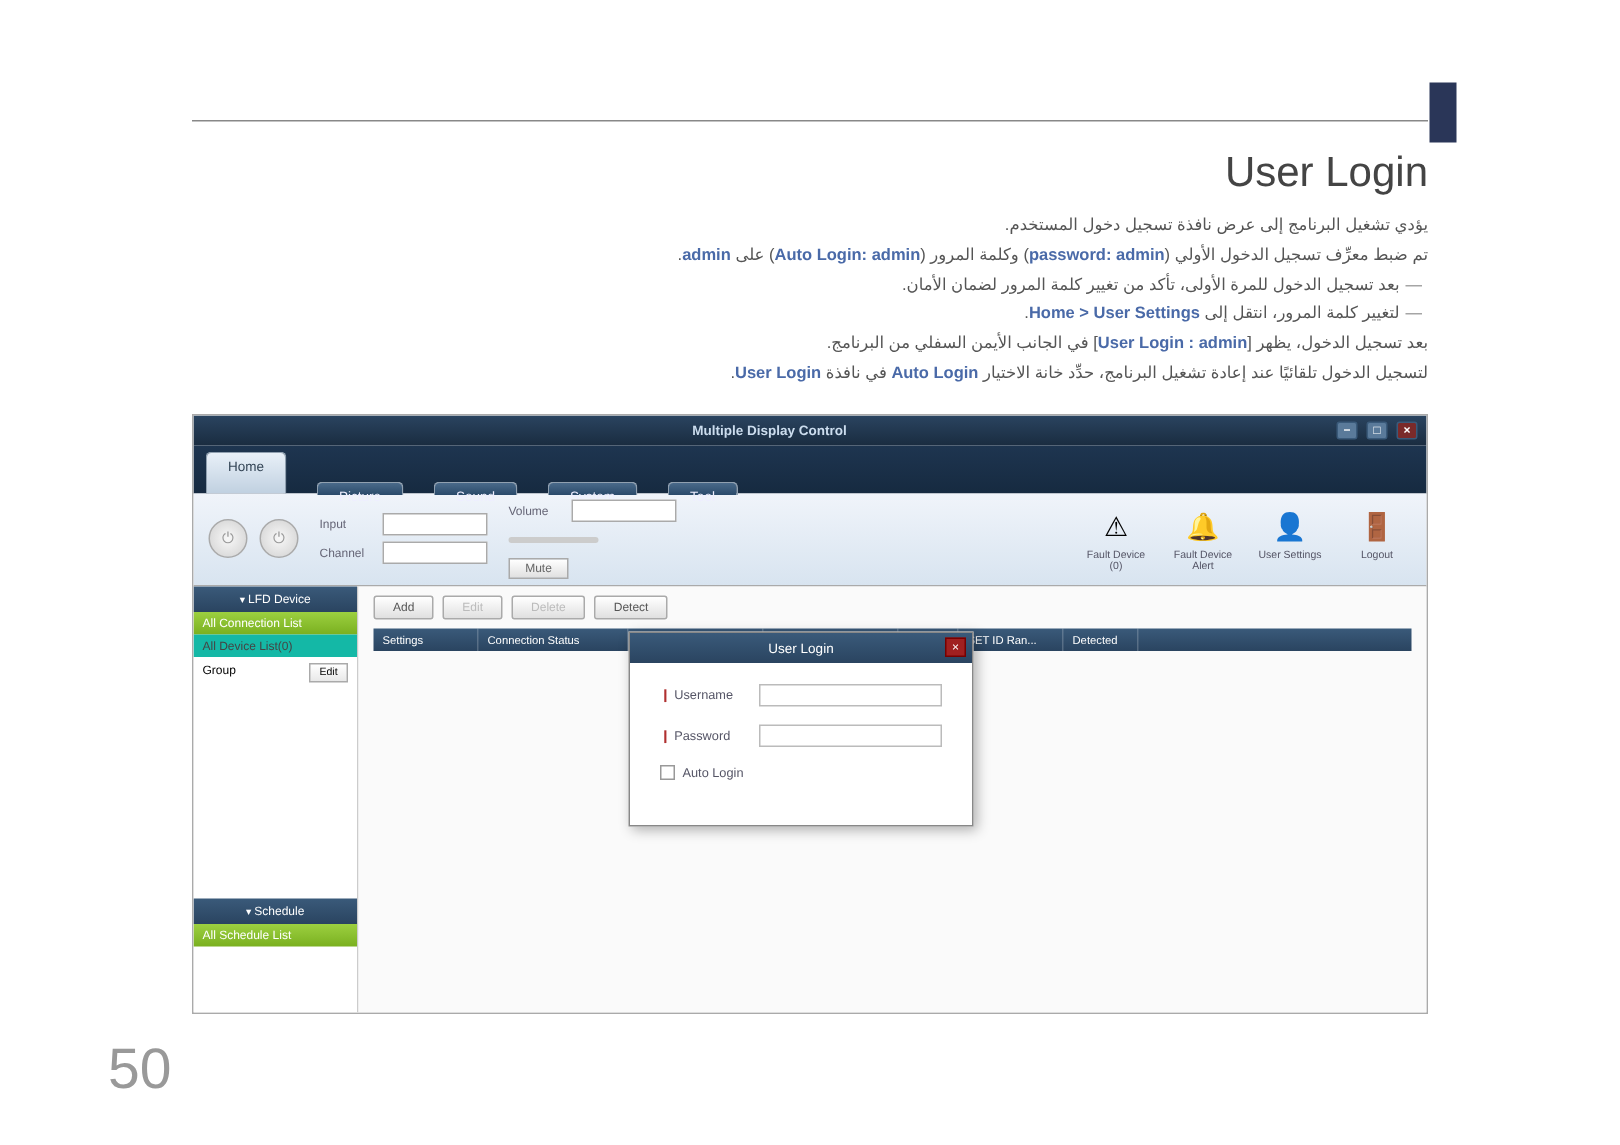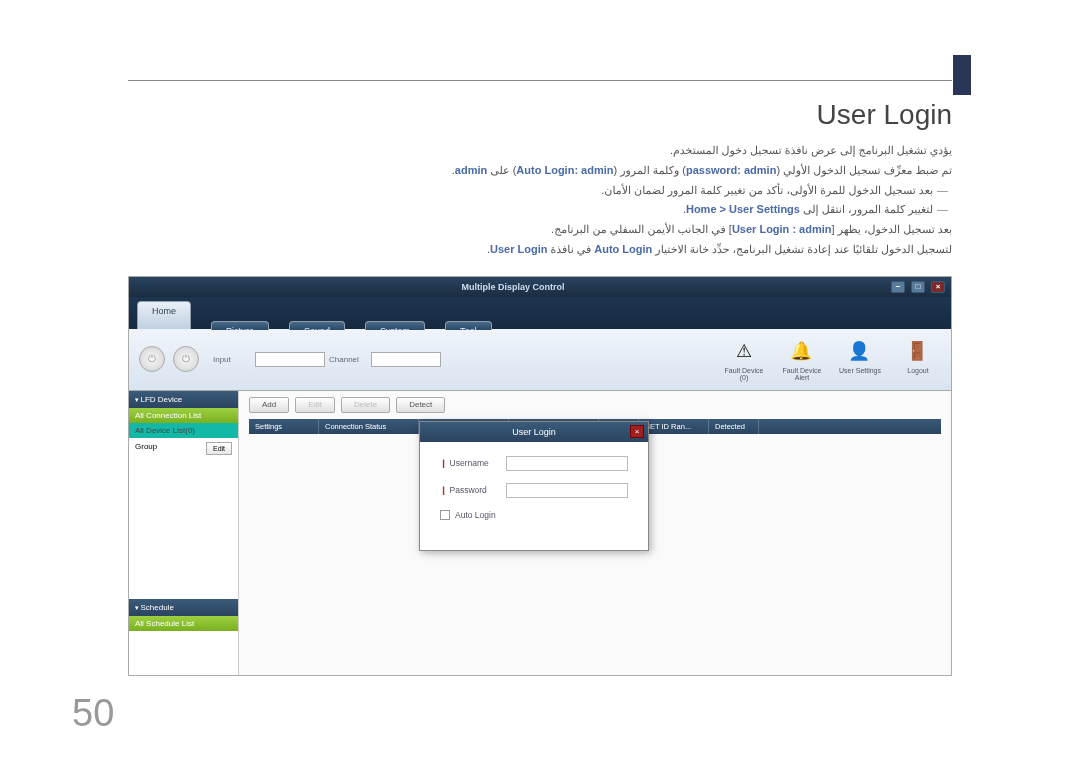--- a/index.html
+++ b/index.html
@@ -16,34 +16,34 @@
 .titlebar-title { color: #cde; font-size: 9px; margin: 0 auto; }
 .wincontrols { display: flex; gap: 6px; }
 .winbtn { width: 14px; height: 12px; background: #5a7a9a; border: 1px solid #3a5a7a; border-radius: 2px; color: #fff; font-size: 8px; display: flex; align-items: center; justify-content: center; line-height: 1; }
 .winbtn.close { background: #7a2a2a; }
 .tabbar { height: 32px; background: linear-gradient(#1e3550, #162a40); display: flex; padding: 4px 8px 0 8px; gap: 20px; }
 .tab { padding: 4px 14px; background: linear-gradient(#e8f0f8, #c0d0e0); border-radius: 4px 4px 0 0; font-size: 9px; color: #345; border: 1px solid #90a0b0; border-bottom: none; }
 .tab.inactive { background: linear-gradient(#4a6a8a, #2a4a6a); color: #eef; margin-top: 20px; }
 .ribbon { height: 62px; background: linear-gradient(#f0f4fa, #d8e4f0); border-bottom: 1px solid #aaa; display: flex; align-items: center; padding: 0 10px; gap: 14px; }
 .power-group { display: flex; gap: 8px; }
 .pwrbtn { width: 26px; height: 26px; border-radius: 50%; background: radial-gradient(circle, #f8f8f8, #d0d0d0); border: 1px solid #aaa; display: flex; align-items: center; justify-content: center; font-size: 10px; color: #999; }
-.input-group { display: flex; flex-direction: row; gap: 4px; }
+.input-group { display: flex; flex-direction: column; gap: 4px; }
 .ctrl-row { display: flex; gap: 6px; align-items: center; }
 .ctrl-label { width: 36px; font-size: 8px; color: #667; }
 .ctrl-select { width: 70px; height: 15px; border: 1px solid #aaa; background: #fff; font-size: 8px; padding: 0 3px; color: #999; }
 .vol-group { display: flex; flex-direction: column; gap: 4px; }
 .slider { width: 60px; height: 4px; background: #ccc; border-radius: 2px; margin: 6px 0; }
 .mute-btn { width: 40px; height: 14px; border: 1px solid #aaa; background: linear-gradient(#fff,#e0e0e0); font-size: 8px; text-align: center; line-height: 12px; color: #666; }
 .icon-group { display: flex; gap: 12px; margin-left: auto; }
 .bigicon { display: flex; flex-direction: column; align-items: center; width: 46px; }
 .bigicon .icn { width: 28px; height: 28px; margin-bottom: 2px; display: flex; align-items: center; justify-content: center; font-size: 18px; }
 .bigicon .lbl { font-size: 7px; color: #556; text-align: center; line-height: 1.1; }
 .main-area { display: flex; height: calc(100% - 114px); }
 .sidebar { width: 110px; background: #fff; border-right: 1px solid #ccc; }
-.side-hdr { background: linear-gradient(#3a5a7a, #2a4460); color: #fff; font-size: 8px; padding: 4px 6px; }
+.side-hdr { background: linear-gradient(#3a5a7a, #2a4460); color: #fff; font-size: 8px; padding: 4px 6px; text-align: center; }
 .side-hdr::before { content: "▾ "; font-size: 7px; }
 .side-sub { background: linear-gradient(#9cd040, #7ab020); color: #fff; font-size: 8px; padding: 3px 6px; }
 .side-item { background: #14b8a6; padding: 3px 6px; font-size: 8px; color: #444; }
 .side-group { padding: 4px 6px; font-size: 8px; display: flex; justify-content: space-between; }
 .editbtn { width: 26px; height: 13px; border: 1px solid #aaa; background: linear-gradient(#fff,#e8e8e8); font-size: 7px; text-align: center; line-height: 11px; }
 .content { flex: 1; background: #fafafa; position: relative; }
 .toolbar { padding: 6px 10px; display: flex; gap: 6px; }
 .tbtn { height: 16px; padding: 0 12px; border: 1px solid #aaa; background: linear-gradient(#fff,#e0e0e0); font-size: 8px; line-height: 14px; color: #555; border-radius: 2px; }
 .tbtn.disabled { color: #bbb; }
 .table-hdr { display: flex; margin: 0 10px; background: linear-gradient(#3a5a7a, #2a4460); color: #fff; font-size: 7.5px; }
@@ -108,20 +108,28 @@
       <div class="input-group">
         <div class="ctrl-row">
           <span class="ctrl-label">Input</span>
           <div class="ctrl-select"></div>
         </div>
         <div class="ctrl-row">
           <span class="ctrl-label">Channel</span>
           <div class="ctrl-select"></div>
         </div>
       </div>
+      <div class="vol-group">
+        <div class="ctrl-row">
+          <span class="ctrl-label">Volume</span>
+          <div class="ctrl-select"></div>
+        </div>
+        <div class="slider"></div>
+        <div class="mute-btn">Mute</div>
+      </div>
       <div class="icon-group" id="icon-group">
           <div class="bigicon">
             <div class="icn">⚠</div>
             <div class="lbl">Fault Device (0)</div>
           </div>
           <div class="bigicon">
             <div class="icn">🔔</div>
             <div class="lbl">Fault Device Alert</div>
           </div>
           <div class="bigicon">

